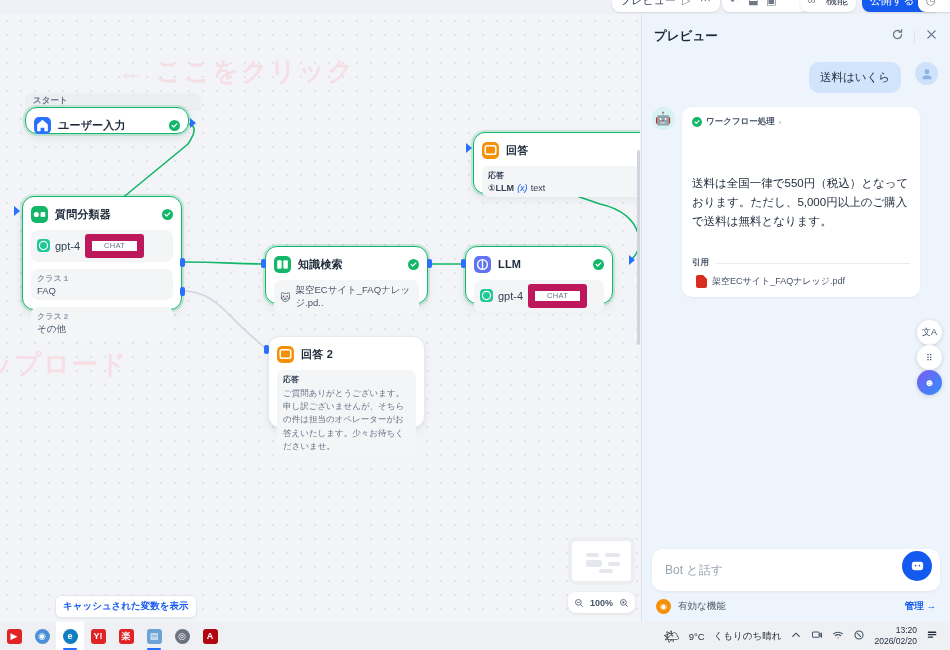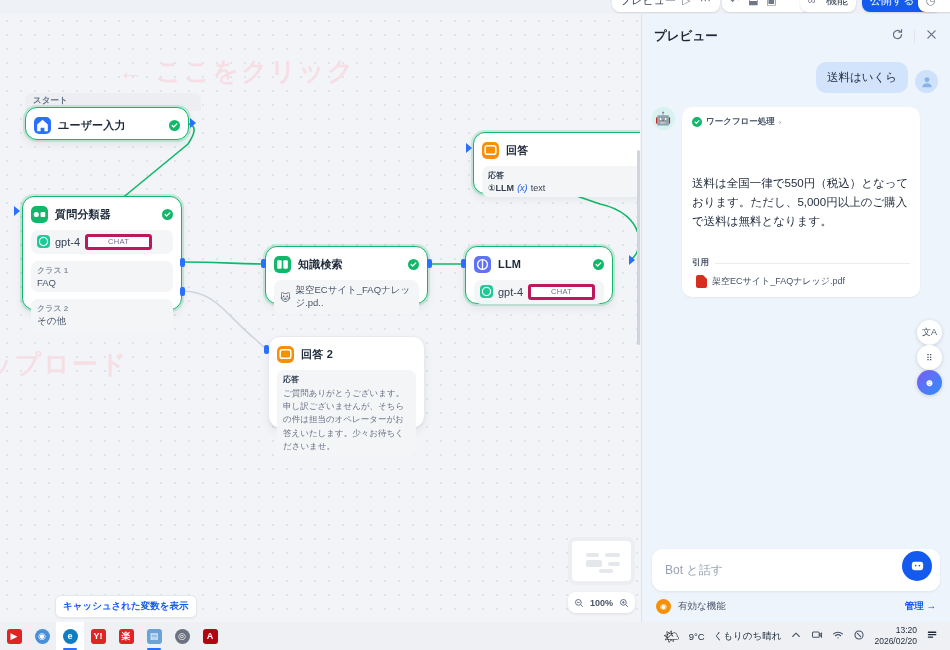--- a/index.html
+++ b/index.html
@@ -58,22 +58,22 @@
   .node-check svg{width:7px;height:7px;}
   .sub-box{
     margin-top:7px;background:#f4f5f7;border-radius:7px;padding:4px 6px;
     font-size:10px;color:#475467;display:flex;align-items:center;gap:5px;
   }
   .sub-box.block{display:block;}
   .model-chip{width:13px;height:13px;border-radius:4px;background:#1ec997;flex:0 0 auto;
       display:flex;align-items:center;justify-content:center;}
   .model-name{font-size:11px;color:#344054;font-weight:500;}
   .tag{
-    border:3px solid #be185d;border-radius:3px;font-size:7.5px;color:#667085;
-    padding:1px 20px;line-height:1;background:#fff;letter-spacing:.3px;
+    border:7px solid #be185d;border-radius:3px;font-size:7.5px;color:#667085;
+    padding:1px 12px;line-height:1;background:#fff;letter-spacing:.3px;
   }
   .cls-label{font-size:8px;color:#8a94a6;font-weight:600;}
   .cls-val{font-size:9.5px;color:#475467;margin-top:1px;}
   .ans-label{font-size:8px;color:#344054;font-weight:700;}
   .ans-var{display:flex;align-items:center;gap:3px;margin-top:2px;}
   .ans-var .vchip{font-size:9px;color:#344054;font-weight:600;}
   .ans-var .vx{font-size:9px;color:#155aef;font-style:italic;}
   .ans-var .vt{font-size:9px;color:#344054;}
   .ans-text{font-size:8.5px;color:#667085;line-height:1.55;margin-top:2px;}
   .port{
@@ -115,21 +115,21 @@
     position:absolute;left:641px;top:14px;width:309px;height:608px;
     background:#eef4fb;border-left:1px solid #dfe4ec;box-sizing:border-box;
     display:flex;flex-direction:column;
   }
   #preview-head{height:44px;display:flex;align-items:center;padding:0 12px;flex:0 0 auto;}
   #preview-title{font-size:12.5px;font-weight:700;color:#1d2939;}
   #preview-head .pv-actions{margin-left:auto;display:flex;align-items:center;gap:10px;}
   .pv-ic{width:13px;height:13px;stroke:#667085;fill:none;stroke-width:1.5;}
   .pv-divider{width:1px;height:13px;background:#dfe4ec;}
   #chat{flex:1 1 auto;padding:4px 12px 0 10px;overflow:hidden;}
-  .msg-user{display:flex;justify-content:flex-end;align-items:flex-end;gap:7px;margin-bottom:14px;}
+  .msg-user{display:flex;justify-content:flex-end;align-items:flex-start;gap:14px;margin-bottom:14px;}
   .bubble-user{
     background:#d2e4fb;color:#1d2939;font-size:11.5px;border-radius:10px;
     padding:7px 11px;max-width:175px;line-height:1.5;
   }
   .avatar-user{
     width:23px;height:23px;border-radius:50%;background:#cfe2fb;flex:0 0 auto;
     display:flex;align-items:center;justify-content:center;
   }
   .avatar-user svg{width:14px;height:14px;fill:#89b4e8;}
   .msg-bot{display:flex;align-items:flex-start;gap:7px;}
@@ -231,21 +231,21 @@
     <path d="M189,110 C196,112 196,118 188,130 L120,186" stroke="#12b76a" stroke-width="1.6" fill="none"></path>
     <path d="M182,248 C225,248 235,250 265,250" stroke="#12b76a" stroke-width="1.6" fill="none"></path>
     <path d="M182,277 C215,277 225,300 255,325 C268,336 272,342 278,344" stroke="#d0d5dd" stroke-width="1.6" fill="none"></path>
     <path d="M428,250 C445,250 450,250 465,250" stroke="#12b76a" stroke-width="1.6" fill="none"></path>
     <path d="M630,246 C645,238 646,200 600,190 L565,178" stroke="#12b76a" stroke-width="1.6" fill="none"></path>
   </svg>
 
   <div class="start-tab" style="left:25px;top:79px;width:160px;">
     <span>スタート</span>
   </div>
-  <div class="node sel" style="left:25px;top:93px;width:164px;height:33px;">
+  <div class="node sel" style="left:25px;top:93px;width:164px;height:27px;">
     <div class="node-head">
       <span class="node-ico" style="background:#2970ff;">
         <svg viewBox="0 0 16 16">
             <path d="M8 2.5L13 7v6.5H9.8V10H6.2v3.5H3V7z" fill="#fff"></path>
           </svg>
       </span>
       <span class="node-title">ユーザー入力</span>
       <span class="node-check">
         <svg viewBox="0 0 12 12">
             <path d="M2 6l2.6 2.6L10 3.2" stroke="#fff" stroke-width="2.2" fill="none" stroke-linecap="round" stroke-linejoin="round"></path>

